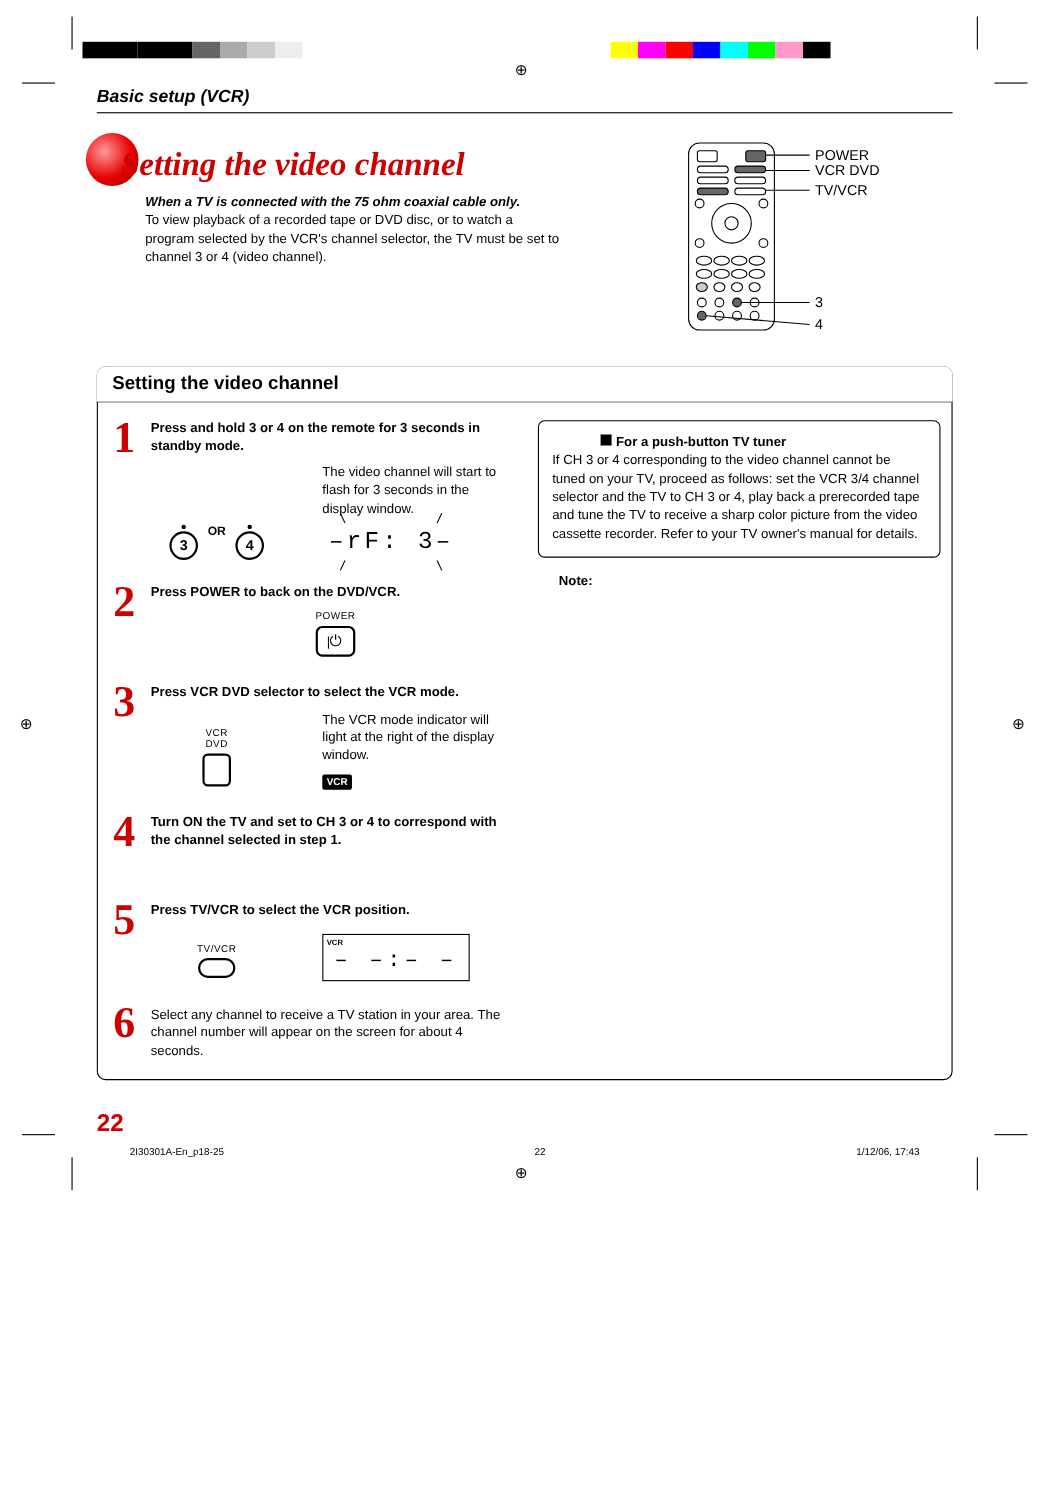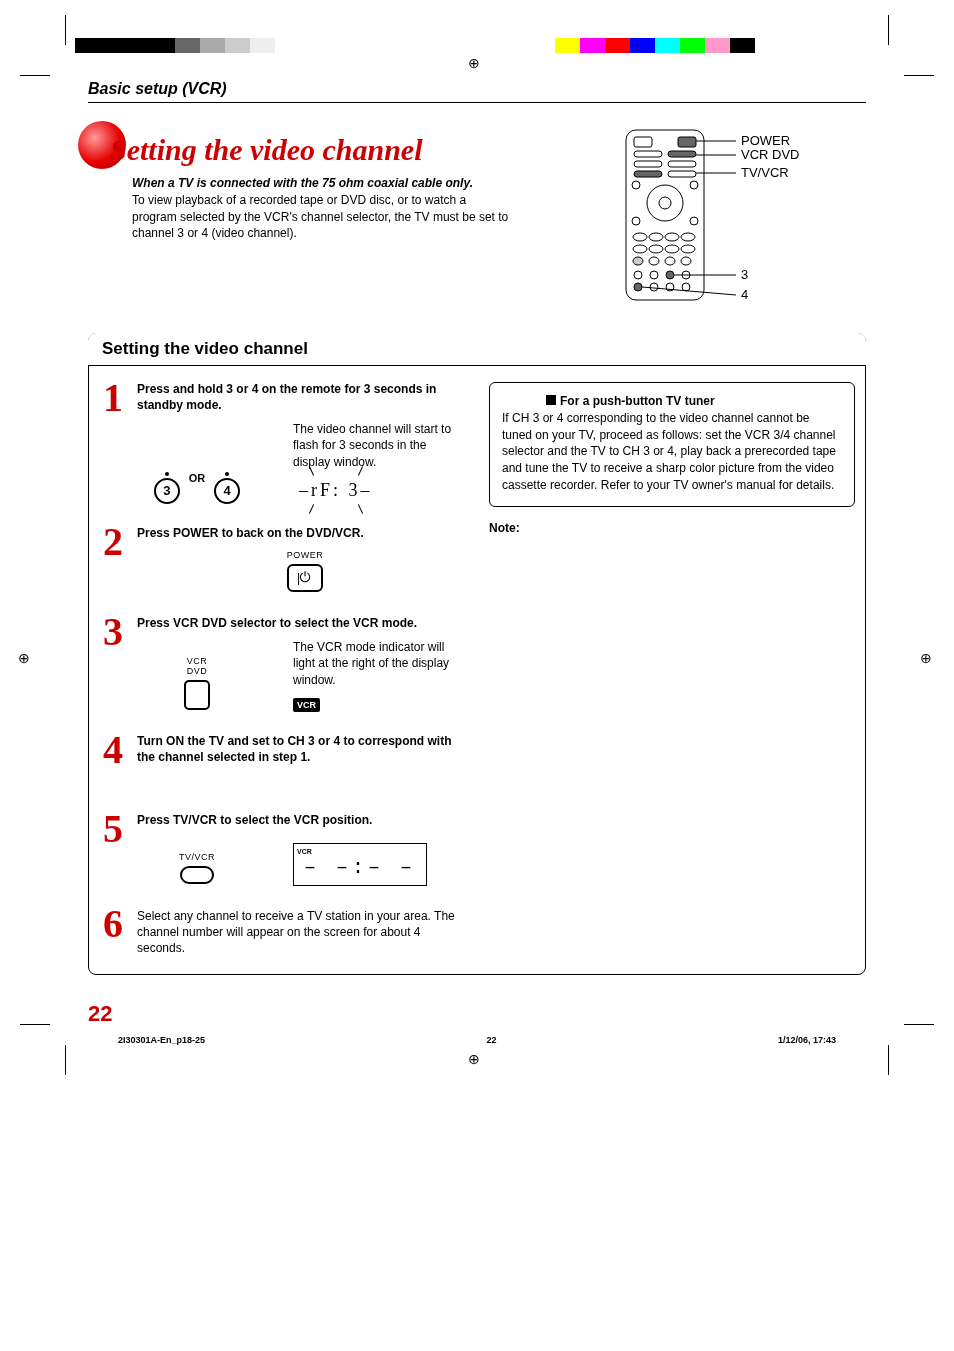--- a/index.html
+++ b/index.html
@@ -95,21 +95,21 @@
   .cir-btn {
     display:inline-block; width:26px; height:26px; border:2px solid #000;
     border-radius:50%; line-height:22px; text-align:center; font-weight:bold;
     background:#fff; font-size:13px;
   }
   .dot { display:block; width:4px; height:4px; background:#000; border-radius:50%;
          margin:0 auto 2px auto; }
   .or-lbl { display:inline-block; font-weight:bold; font-size:11px; margin:0 6px;
             vertical-align:middle; }
   .sevenseg {
-    font-family: Liberation Serif, serif; font-size:18px; letter-spacing:3px;
+    font-family: Liberation Mono, monospace; font-size:22px; letter-spacing:3px;
     display:inline-block; padding:2px 6px;
   }
   .seg-border { position:relative; display:inline-block; margin-top:6px;}
   .tick { position:absolute; width:1px; height:10px; background:#000; }
   .tick.tl{ top:-10px; left:18px; transform:rotate(-25deg);}
   .tick.tr{ top:-10px; right:18px; transform:rotate(25deg);}
   .tick.bl{ bottom:-10px; left:18px; transform:rotate(25deg);}
   .tick.br{ bottom:-10px; right:18px; transform:rotate(-25deg);}
 
   .pwr-btn {
@@ -146,27 +146,27 @@
     font-family:"Courier New",monospace; font-size:20px; letter-spacing:4px;
     text-align:center; margin-top:8px;
   }
 
   
   .pushbox { border:1px solid #000; border-radius:6px; padding:10px 12px 12px 12px;
              margin-bottom:14px; line-height:1.4; }
   .pushbox .hd { font-weight:bold;margin-left:44px; }
   .pushbox .sq { display:inline-block; width:10px; height:10px; background:#000;
                  margin-right:4px; vertical-align:baseline; }
-  .note-hd { font-weight:bold; }
+  .note-hd { font-weight:bold;margin-left:19px; }
   .note-body { line-height:1.4; }
   .note-body .b { font-weight:bold; }
 
   .pnum { color:#c00; font-weight:bold; font-size:22px; margin-top:26px; }
   .footer { display:flex; justify-content:space-between; font-size:9px;
-            margin:8px 30px 0 30px;font-weight:bold; }
+            margin:8px 30px 0 30px; }
 </style>
 </head>
 <body>
 
 <div class="sheet">
 
   <span class="reg-mark reg-top">⊕</span>
   <span class="reg-mark reg-left">⊕</span>
   <span class="reg-mark reg-right">⊕</span>
 

